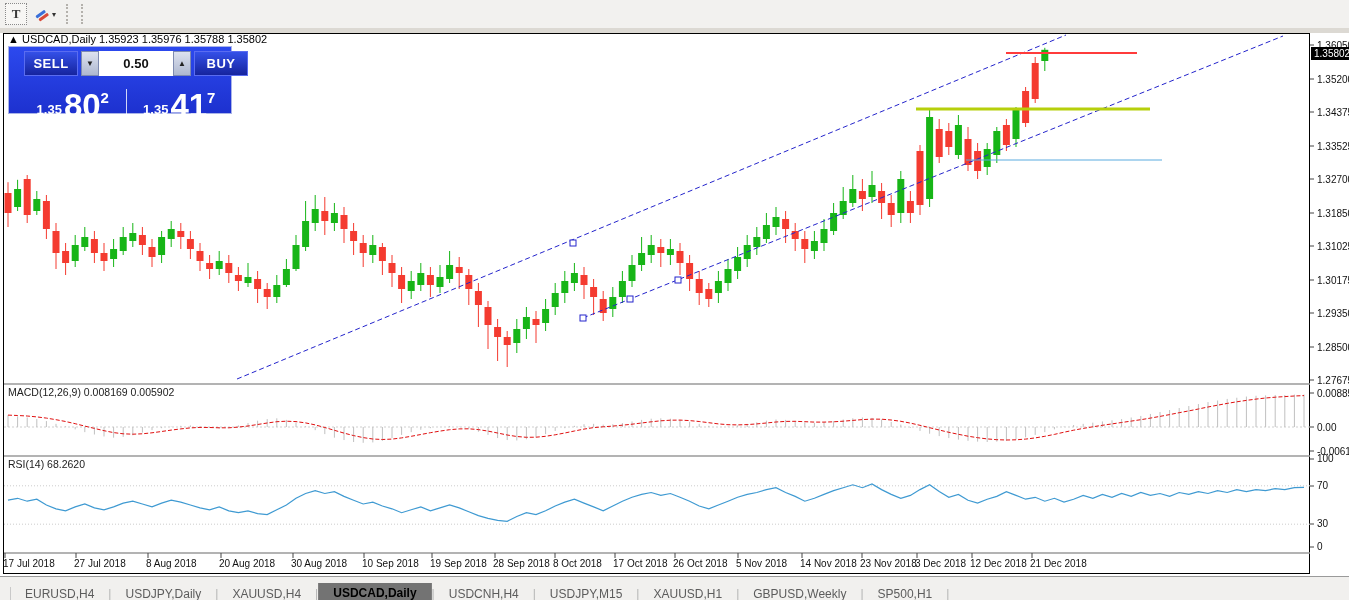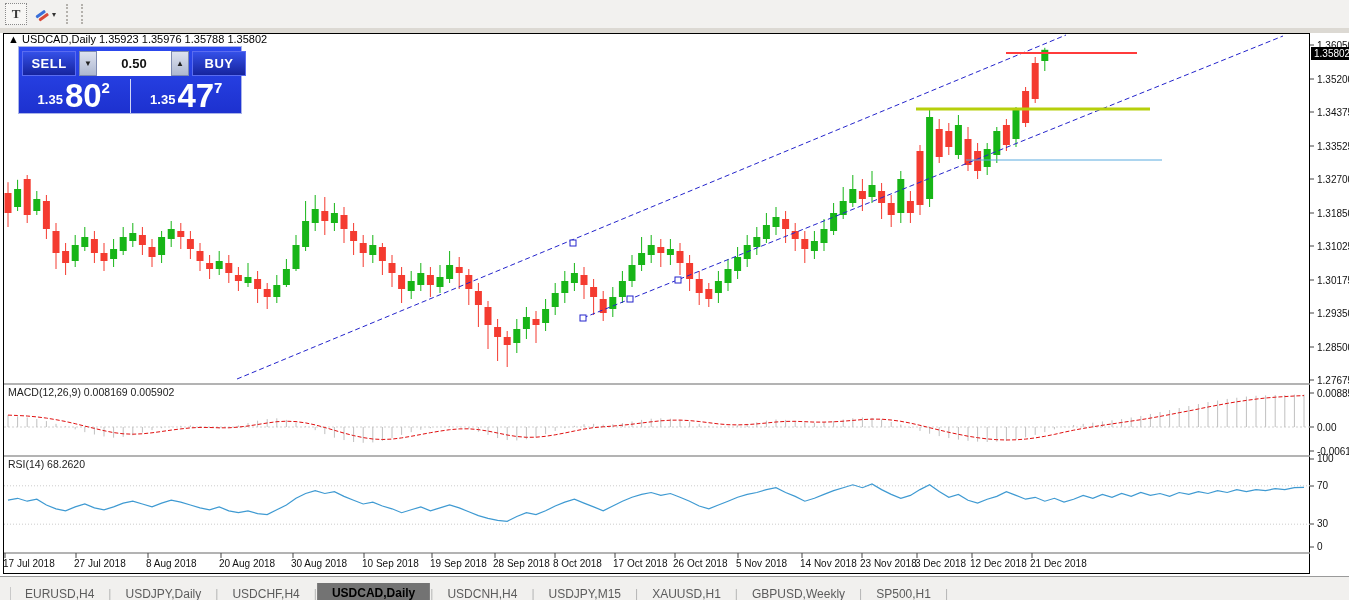--- a/index.html
+++ b/index.html
@@ -15,31 +15,31 @@
   #paint-tool{width:30px;border:1px solid transparent;}
   .drop-arrow{font-size:8px;color:#333;margin-left:2px;}
   .tb-sep{width:5px;height:20px;margin:0 4px;border-left:2px dotted #b4b1ac;}
   .tf-btn{padding:0 7px;height:20px;line-height:20px;border:1px solid transparent;border-radius:2px;}
   .tf-btn.active{background:#fcfbf9;border:1px solid #8f8f8f;}
 
   
   #chart-svg{position:absolute;left:0;top:0;}
 
   
-  #trade-panel{position:absolute;left:18px;top:46px;width:224px;height:68px;
-    background:linear-gradient(#2c49ee,#1d31cf);border:1px solid #aab4e8;box-sizing:border-box;}
+  #trade-panel{position:absolute;left:8px;top:46px;width:224px;height:68px;
+    background:linear-gradient(#2c49ee,#1d31cf);border:1px solid #aab4e8;box-sizing:border-box;padding-left:12px;}
   .tp-row1{display:flex;align-items:center;height:30px;padding:2px 3px 0 3px;box-sizing:border-box;}
   .tp-btn{flex:0 0 54px;height:25px;background:linear-gradient(#3450e8,#16249e);
     border:1px solid #5a6cf0;color:#fff;font-size:13px;font-weight:bold;letter-spacing:.5px;}
   .vol-wrap{flex:1;display:flex;height:25px;margin:0 3px;}
   .vol-btn{width:18px;background:linear-gradient(#dde2ef,#aeb8d0);border:1px solid #7e8bb0;
     color:#222;font-size:8px;padding:0;}
   #vol-input{width:62px;border:none;outline:none;text-align:center;padding:0 6px;font-size:13px;
     font-weight:bold;color:#111;}
-  .tp-row2{display:flex;height:34px;margin-top:2px;justify-content:space-between;}
+  .tp-row2{display:flex;height:34px;margin-top:12px;justify-content:space-between;}
   .quote{flex:1;display:flex;align-items:flex-end;justify-content:center;color:#fff;padding-bottom:2px;}
   .q-small{font-size:13px;font-weight:bold;margin-right:2px;padding-bottom:4px;}
   .q-big{font-size:33px;font-weight:bold;line-height:30px;}
   .q-sup{font-size:15px;font-weight:bold;align-self:flex-start;margin-top:0px;}
   .q-div{width:1px;background:rgba(255,255,255,.8);margin:0 1px;}
 
   
   #tabbar{position:absolute;left:0;top:576px;width:1349px;height:24px;background:#f1f0ee;
     border-top:1px solid #9a9a9a;display:flex;align-items:flex-end;font-size:12px;}
   .tab{padding:3px 14px 0 14px;color:#5c5c5c;white-space:nowrap;}
@@ -529,33 +529,33 @@
     </div>
     <div class="tp-row2">
       <div class="quote">
         <span class="q-small">1.35</span>
         <span class="q-big">80</span>
         <span class="q-sup">2</span>
       </div>
       <div class="q-div"></div>
       <div class="quote">
         <span class="q-small">1.35</span>
-        <span class="q-big">47</span>
+        <span class="q-big">41</span>
         <span class="q-sup">7</span>
       </div>
     </div>
   </div>
 
   <div id="tabbar">
     <div id="tab-lead"></div>
   <div class="tab">EURUSD,H4</div>
       <div class="tab-sep">|</div>
       <div class="tab">USDJPY,Daily</div>
       <div class="tab-sep">|</div>
-      <div class="tab">USDCHF,H4</div>
+      <div class="tab">XAUUSD,H4</div>
       <div class="tab-sep">|</div>
       <div class="tab active">USDCAD,Daily</div>
       <div class="tab-sep">|</div>
       <div class="tab">USDCNH,H4</div>
       <div class="tab-sep">|</div>
       <div class="tab">USDJPY,M15</div>
       <div class="tab-sep">|</div>
       <div class="tab">XAUUSD,H1</div>
       <div class="tab-sep">|</div>
       <div class="tab">GBPUSD,Weekly</div>

